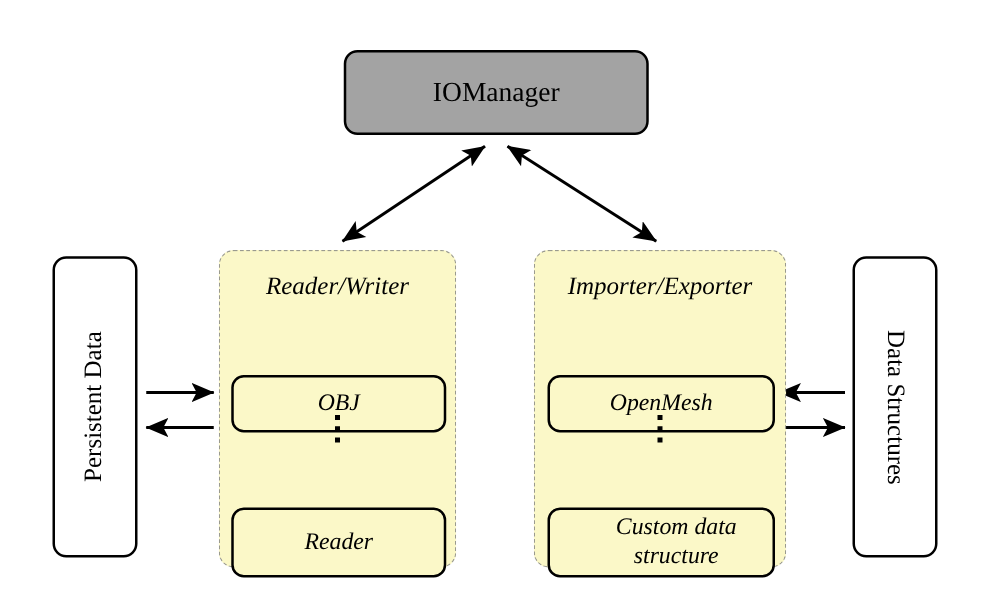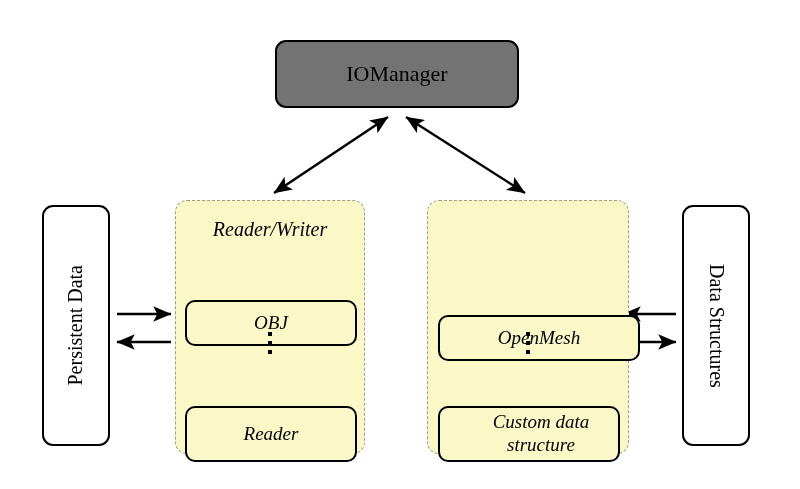--- a/index.html
+++ b/index.html
@@ -26,21 +26,21 @@
     line-height: 1.18;
   }
   
   #io-manager {
     left: 275px;
     top: 40px;
     width: 244px;
     height: 68px;
     border: 2.6px solid #000000;
     border-radius: 11px;
-    background: #737373;
+    background: #a3a3a3;
     font-size: 22px;
   }
   
   .side-node {
     border: 2.6px solid #000000;
     border-radius: 11px;
     background: #ffffff;
     font-size: 20px;
   }
   #persistent-data {
@@ -116,22 +116,22 @@
     height: 46px;
   }
   #box-custom-file {
     left: 9px;
     top: 177px;
     width: 172px;
     height: 56px;
   }
   #box-openmesh {
     left: 10px;
-    top: 86px;
-    width: 202px;
+    top: 71px;
+    width: 182px;
     height: 46px;
   }
   #box-custom-struct {
     left: 10px;
     top: 177px;
     width: 182px;
     height: 56px;
     padding-left: 24px;
   }
   
@@ -214,20 +214,21 @@
         <span></span>
     </div>
     <div class="inner-box" id="box-custom-file">
       <span>
         <span>Reader</span><br>
       </span>
     </div>
   </div>
 
   <div class="group" id="group-importerexporter">
+    <div class="group-title">Importer/Exporter</div>
     <div class="inner-box" id="box-openmesh">
       <span>OpenMesh</span>
     </div>
     <div class="vdots">
       <span></span>
         <span></span>
         <span></span>
     </div>
     <div class="inner-box" id="box-custom-struct">
       <span>

